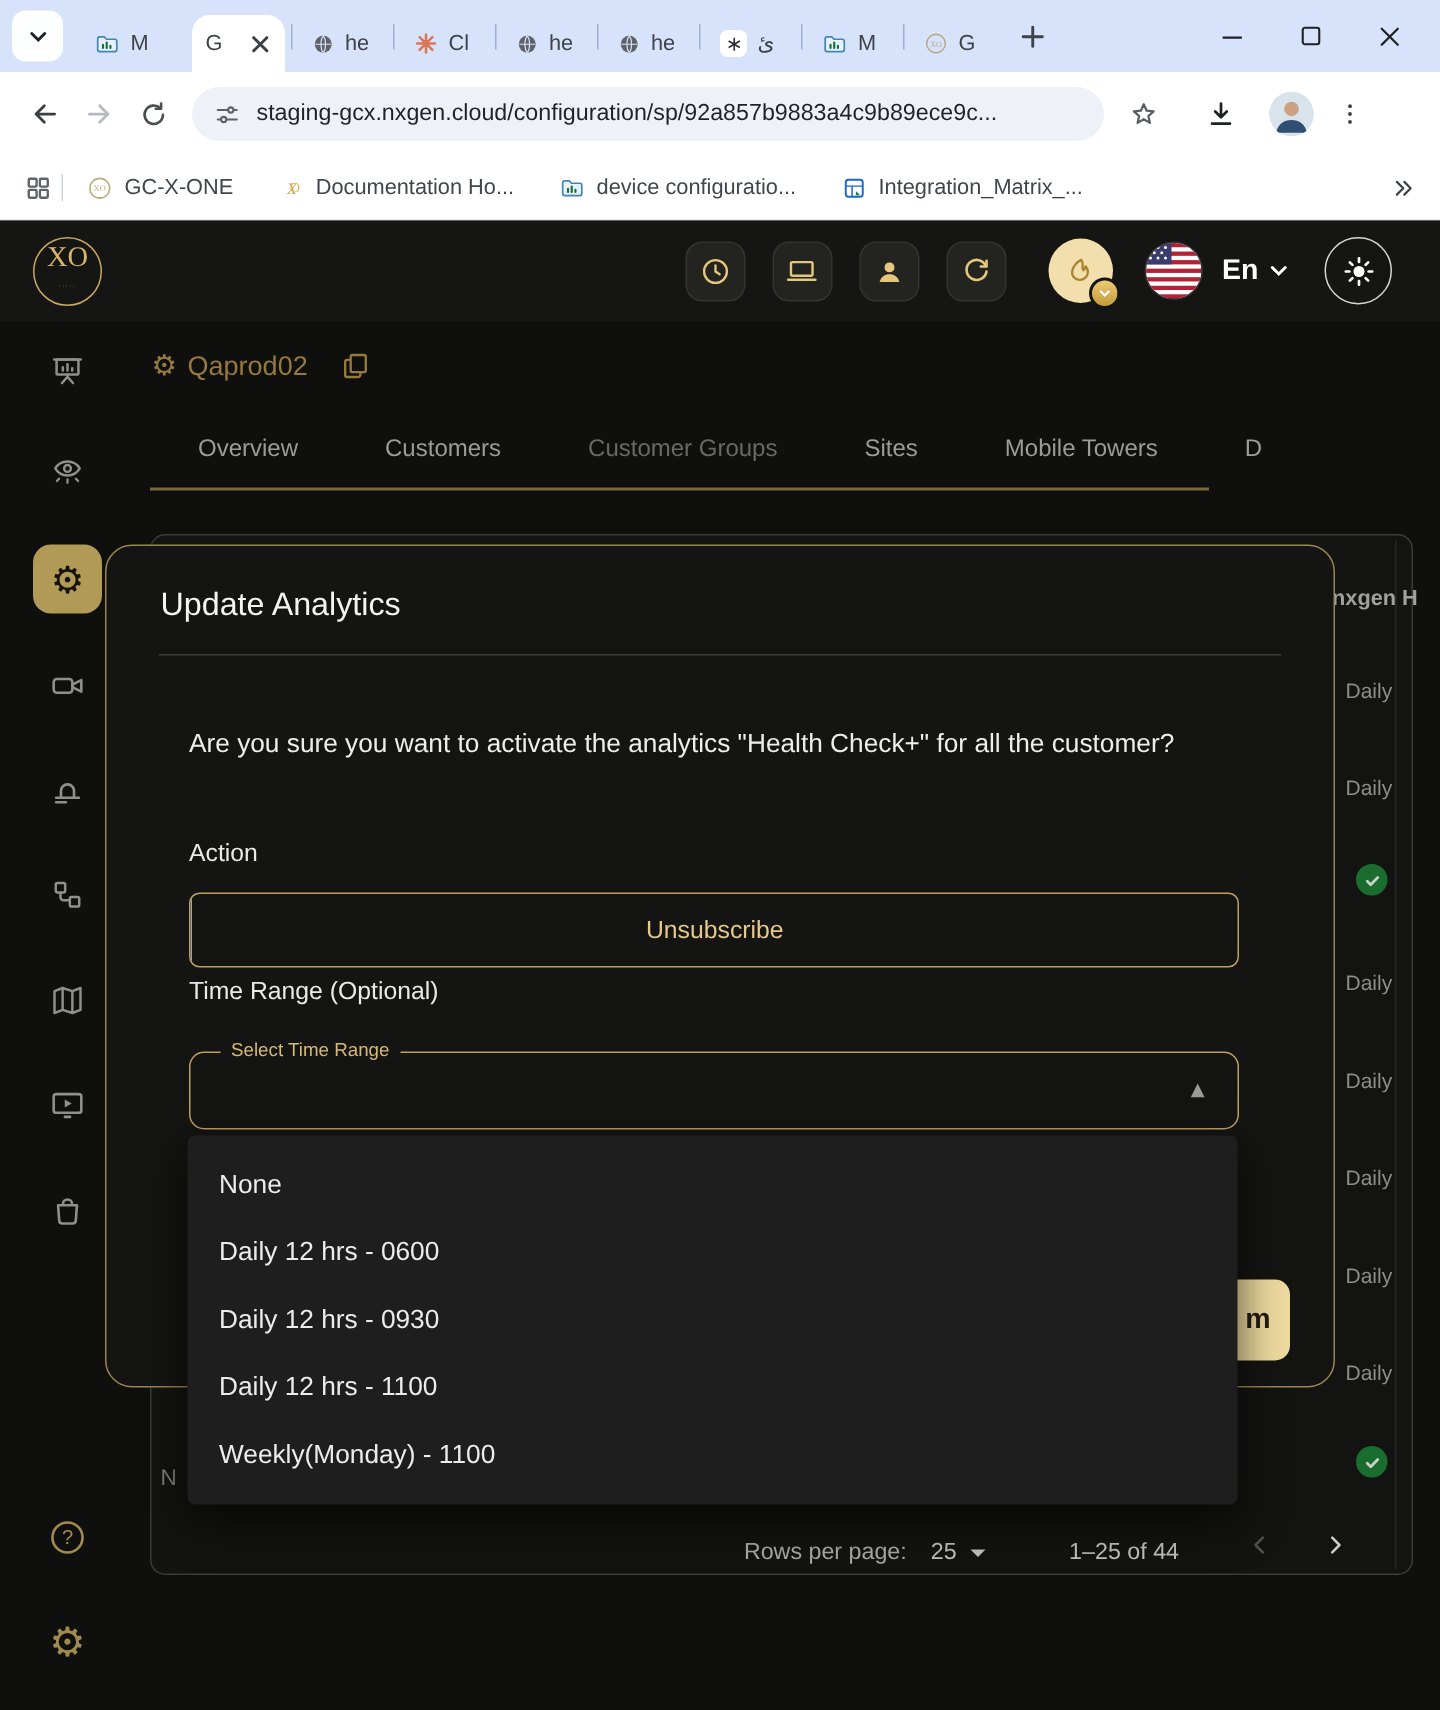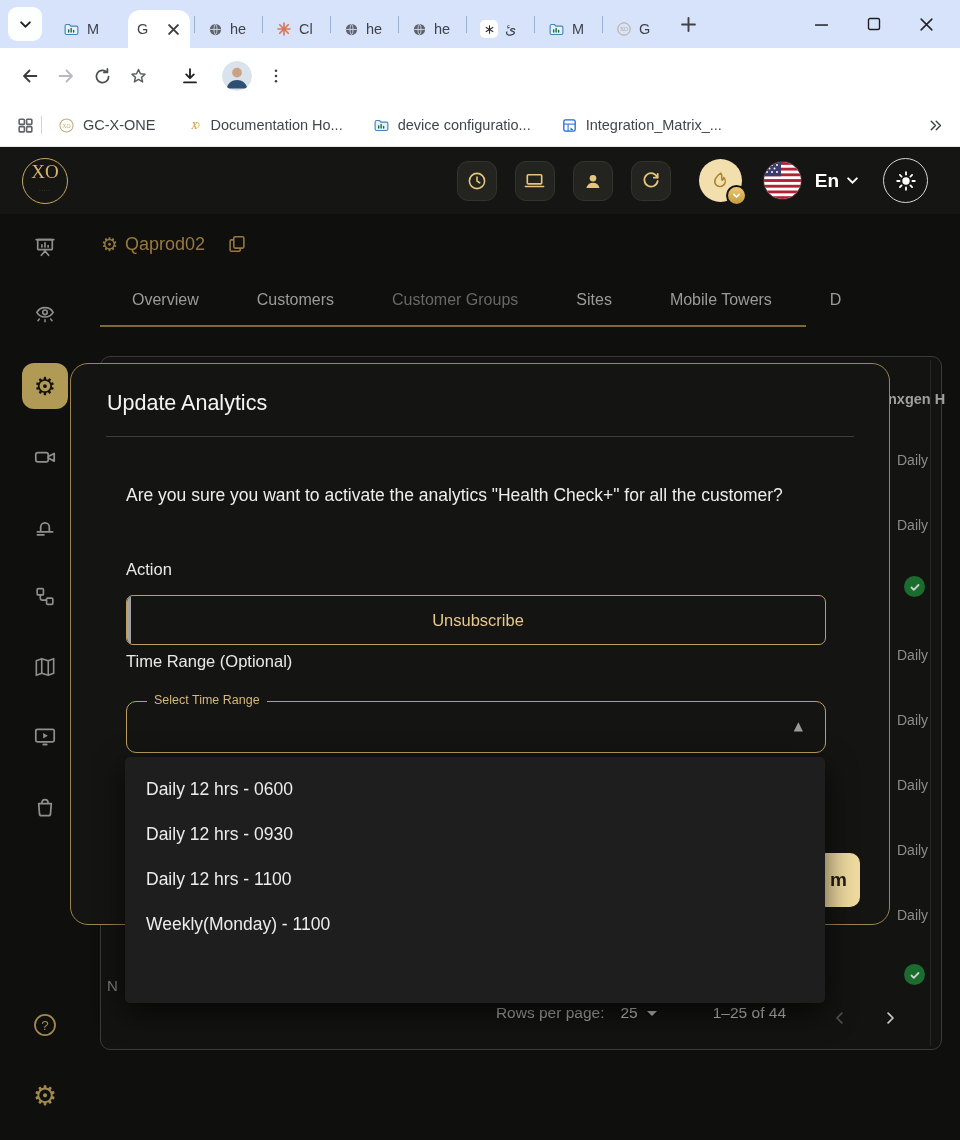--- a/index.html
+++ b/index.html
@@ -55,38 +55,38 @@
   #navtabs{position:absolute;left:100px;top:291px;right:0;display:flex;gap:58px;padding-left:32px;font-size:16px;color:#9b9b9b;white-space:nowrap;overflow:hidden}
   #navtabs .muted{color:#686868}
   #navtabs .clipped{width:12px;overflow:hidden}
   .tab-underline{position:absolute;left:100px;top:325px;width:706px;height:2px;background:#7d6839}
   .tbl-container{position:absolute;left:100px;top:356px;width:842px;height:694px;border:1px solid #3b3b3b;border-radius:10px;background:#131312}
   .tbl-vline{position:absolute;left:930px;top:360px;width:1px;height:686px;background:#262626}
   .colhdr{position:absolute;left:888px;top:391px;color:#a0a0a0;font-size:14.5px;font-weight:bold;white-space:nowrap}
   .dailycell{position:absolute;left:897px;color:#8c8c8c;font-size:14px;white-space:nowrap}
   .gcheck{position:absolute;left:904px;width:21px;height:21px;border-radius:50%;background:#1c7c35;opacity:.85;display:flex;align-items:center;justify-content:center}
   .partialN{position:absolute;left:107px;top:977px;color:#7d7d7d;font-size:15px}
-  #pagination{position:absolute;left:360px;top:1004px;width:580px;height:40px;display:flex;align-items:flex-start;justify-content:flex-end;color:#a8a8a8;font-size:15.5px;padding-right:36px}
+  #pagination{position:absolute;left:360px;top:1004px;width:580px;height:40px;display:flex;align-items:flex-end;justify-content:flex-end;color:#a8a8a8;font-size:15.5px;padding-right:36px}
   .pgsize{display:flex;align-items:center;gap:9px;color:#c0c0c0;margin-left:16px}
   .caret-down{width:0;height:0;border-left:5px solid transparent;border-right:5px solid transparent;border-top:5.5px solid #c0c0c0}
   .pgrange{color:#c0c0c0;margin-left:56px}
   .pgchev{display:flex;align-items:center;justify-content:center;width:28px;height:28px}
   .chevL{margin-left:40px;color:#515151}
   .chevR{margin-left:22px;color:#cccccc}
 
   
   #modal{position:absolute;left:70px;top:363px;width:820px;height:562px;background:#141413;border:1px solid #9d8551;border-radius:18px;z-index:10}
   .m-title{position:absolute;left:36px;top:27px;font-size:21.5px;font-weight:normal;color:#f4f4f4}
   .m-div{position:absolute;left:35px;right:35px;top:72px;border-top:1px solid #3d3d3d}
   .m-msg{position:absolute;left:55px;top:116px;width:684px;font-size:17.5px;line-height:30.5px;color:#ededed}
   .m-actionlbl{position:absolute;left:55px;top:196px;font-size:16.5px;color:#e9e9e9}
   .m-toggle{position:absolute;left:55px;top:231px;width:700px;height:50px;border:1px solid #bf9f60;border-radius:7px;display:flex;overflow:hidden}
   .m-toggle .seg{flex:1;display:flex;align-items:center;justify-content:center;font-size:16.5px}
   .seg-on{background:#eeda9f;color:#262013}
-  .seg-off{color:#e6c88a;border-left:4px solid #a3a3a3}
+  .seg-off{color:#e6c88a;border-left:1px solid #a3a3a3}
   .m-timelbl{position:absolute;left:55px;top:288px;font-size:16.5px;color:#e9e9e9}
   .m-select{position:absolute;left:55px;top:337px;width:700px;height:52px;border:1px solid #bf9f60;border-radius:10px}
   .m-select .flabel{position:absolute;left:20px;top:-9px;background:#141413;padding:0 7px;font-size:12.5px;color:#d6b878}
   .m-select .uparrow{position:absolute;right:22px;top:17px;font-family:"DejaVu Sans",sans-serif;font-size:12px;color:#9a9a9a}
   .m-confirm{position:absolute;left:667px;top:489px;width:122px;height:54px;background:#eeda9f;border-radius:10px;border:none;font-family:"Liberation Sans",sans-serif;font-size:19px;font-weight:bold;color:#241d0e;text-align:right;padding-right:13px}
 
   
   #dropdown{position:absolute;left:125px;top:757px;width:700px;height:246px;background:#1e1e1f;border-radius:5px;box-shadow:0 10px 30px rgba(0,0,0,.65);z-index:20;padding-top:10px;list-style:none}
   #dropdown li{height:45px;line-height:45px;padding-left:21px;font-size:17.5px;color:#ececec}
 </style>
@@ -210,20 +210,28 @@
   <div class="navbtn">
     <svg width="22" height="22" viewBox="0 0 24 24">
         <path d="M5 12h13M12.5 6l6 6-6 6" fill="none" stroke="#b6bac0" stroke-width="2" stroke-linecap="round" stroke-linejoin="round"></path>
       </svg>
   </div>
   <div class="navbtn">
     <svg width="21" height="21" viewBox="0 0 24 24">
         <path d="M19 12a7 7 0 1 1-2.05-4.95" fill="none" stroke="#4a4d52" stroke-width="2" stroke-linecap="round"></path>
         <path d="M17.6 3.4v4h-4" fill="none" stroke="#4a4d52" stroke-width="2" stroke-linecap="round" stroke-linejoin="round"></path>
       </svg>
+  </div>
+  <div class="omnibox">
+    <svg width="19" height="19" viewBox="0 0 24 24">
+        <path d="M4 8h8.5M17 8h3M4 16h3M11.5 16H20" fill="none" stroke="#5f6368" stroke-width="1.8" stroke-linecap="round"></path>
+        <circle cx="15" cy="8" r="2.2" fill="#eef1f7" stroke="#5f6368" stroke-width="1.8"></circle>
+        <circle cx="9" cy="16" r="2.2" fill="#eef1f7" stroke="#5f6368" stroke-width="1.8"></circle>
+      </svg>
+    <span class="urltext">staging-gcx.nxgen.cloud/configuration/sp/92a857b9883a4c9b89ece9c...</span>
   </div>
   <div class="navbtn">
     <svg width="21" height="21" viewBox="0 0 24 24">
         <path d="M12 4l2.2 4.9 5.3.5-4 3.6 1.2 5.2L12 15.4 7.3 18.2l1.2-5.2-4-3.6 5.3-.5z" fill="none" stroke="#5a5d62" stroke-width="1.7" stroke-linejoin="round"></path>
       </svg>
   </div>
   <div class="navbtn" style="margin-left:16px">
     <svg width="22" height="22" viewBox="0 0 24 24">
         <path d="M12 4.5V14M7.8 10.2L12 14.4l4.2-4.2" fill="none" stroke="#1f2125" stroke-width="2" stroke-linecap="round" stroke-linejoin="round"></path>
         <path d="M5.5 19h13" stroke="#1f2125" stroke-width="2" stroke-linecap="round"></path>
@@ -523,17 +531,18 @@
   </div>
   <div class="m-timelbl">Time Range (Optional)</div>
   <div class="m-select">
     <span class="flabel">Select Time Range</span>
     <span class="uparrow">▲</span>
   </div>
   <button class="m-confirm">m</button>
 </div>
 
 <ul id="dropdown">
+  <li>None</li>
   <li>Daily 12 hrs - 0600</li>
   <li>Daily 12 hrs - 0930</li>
   <li>Daily 12 hrs - 1100</li>
   <li>Weekly(Monday) - 1100</li>
 </ul>
 
 </body></html>

